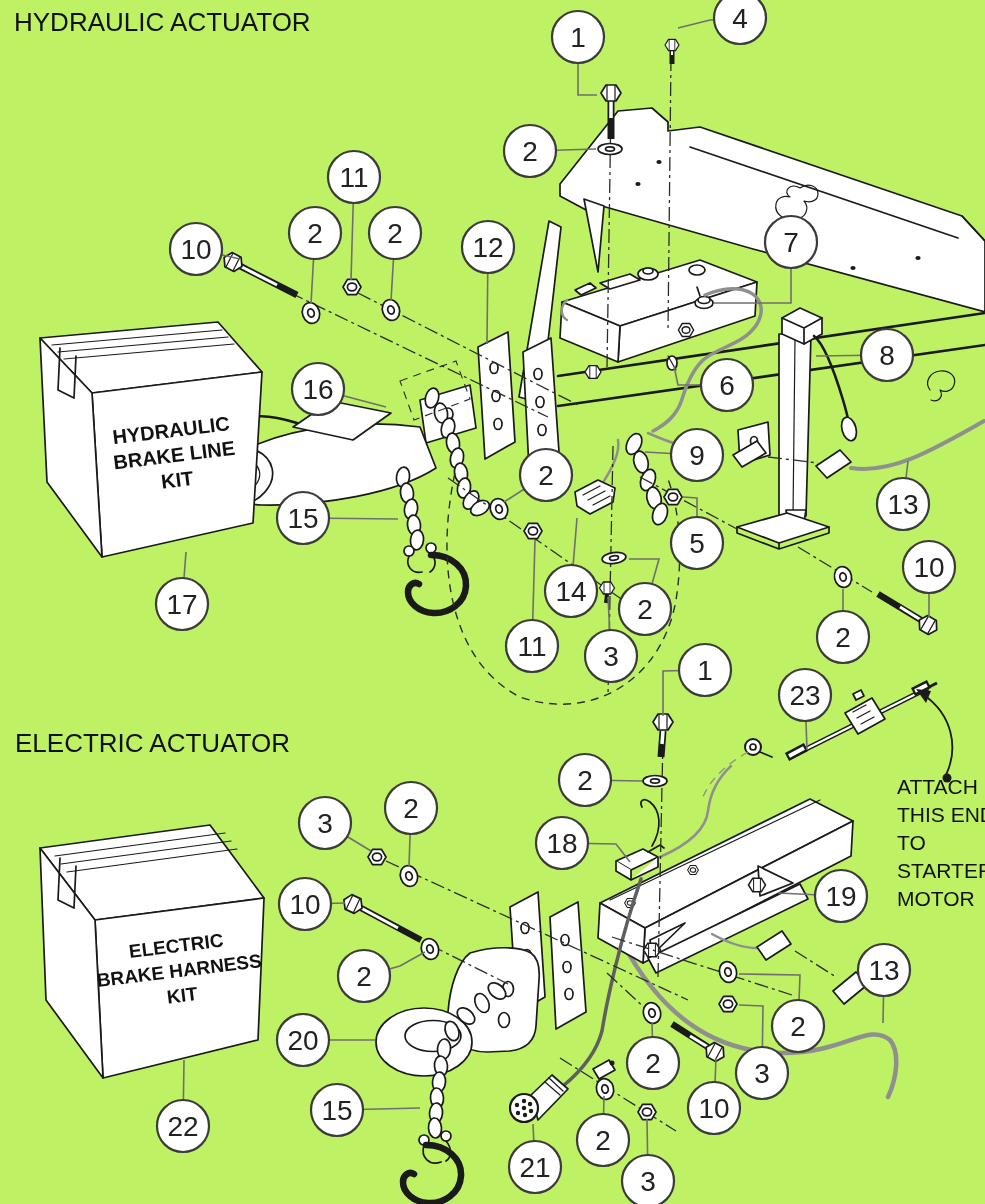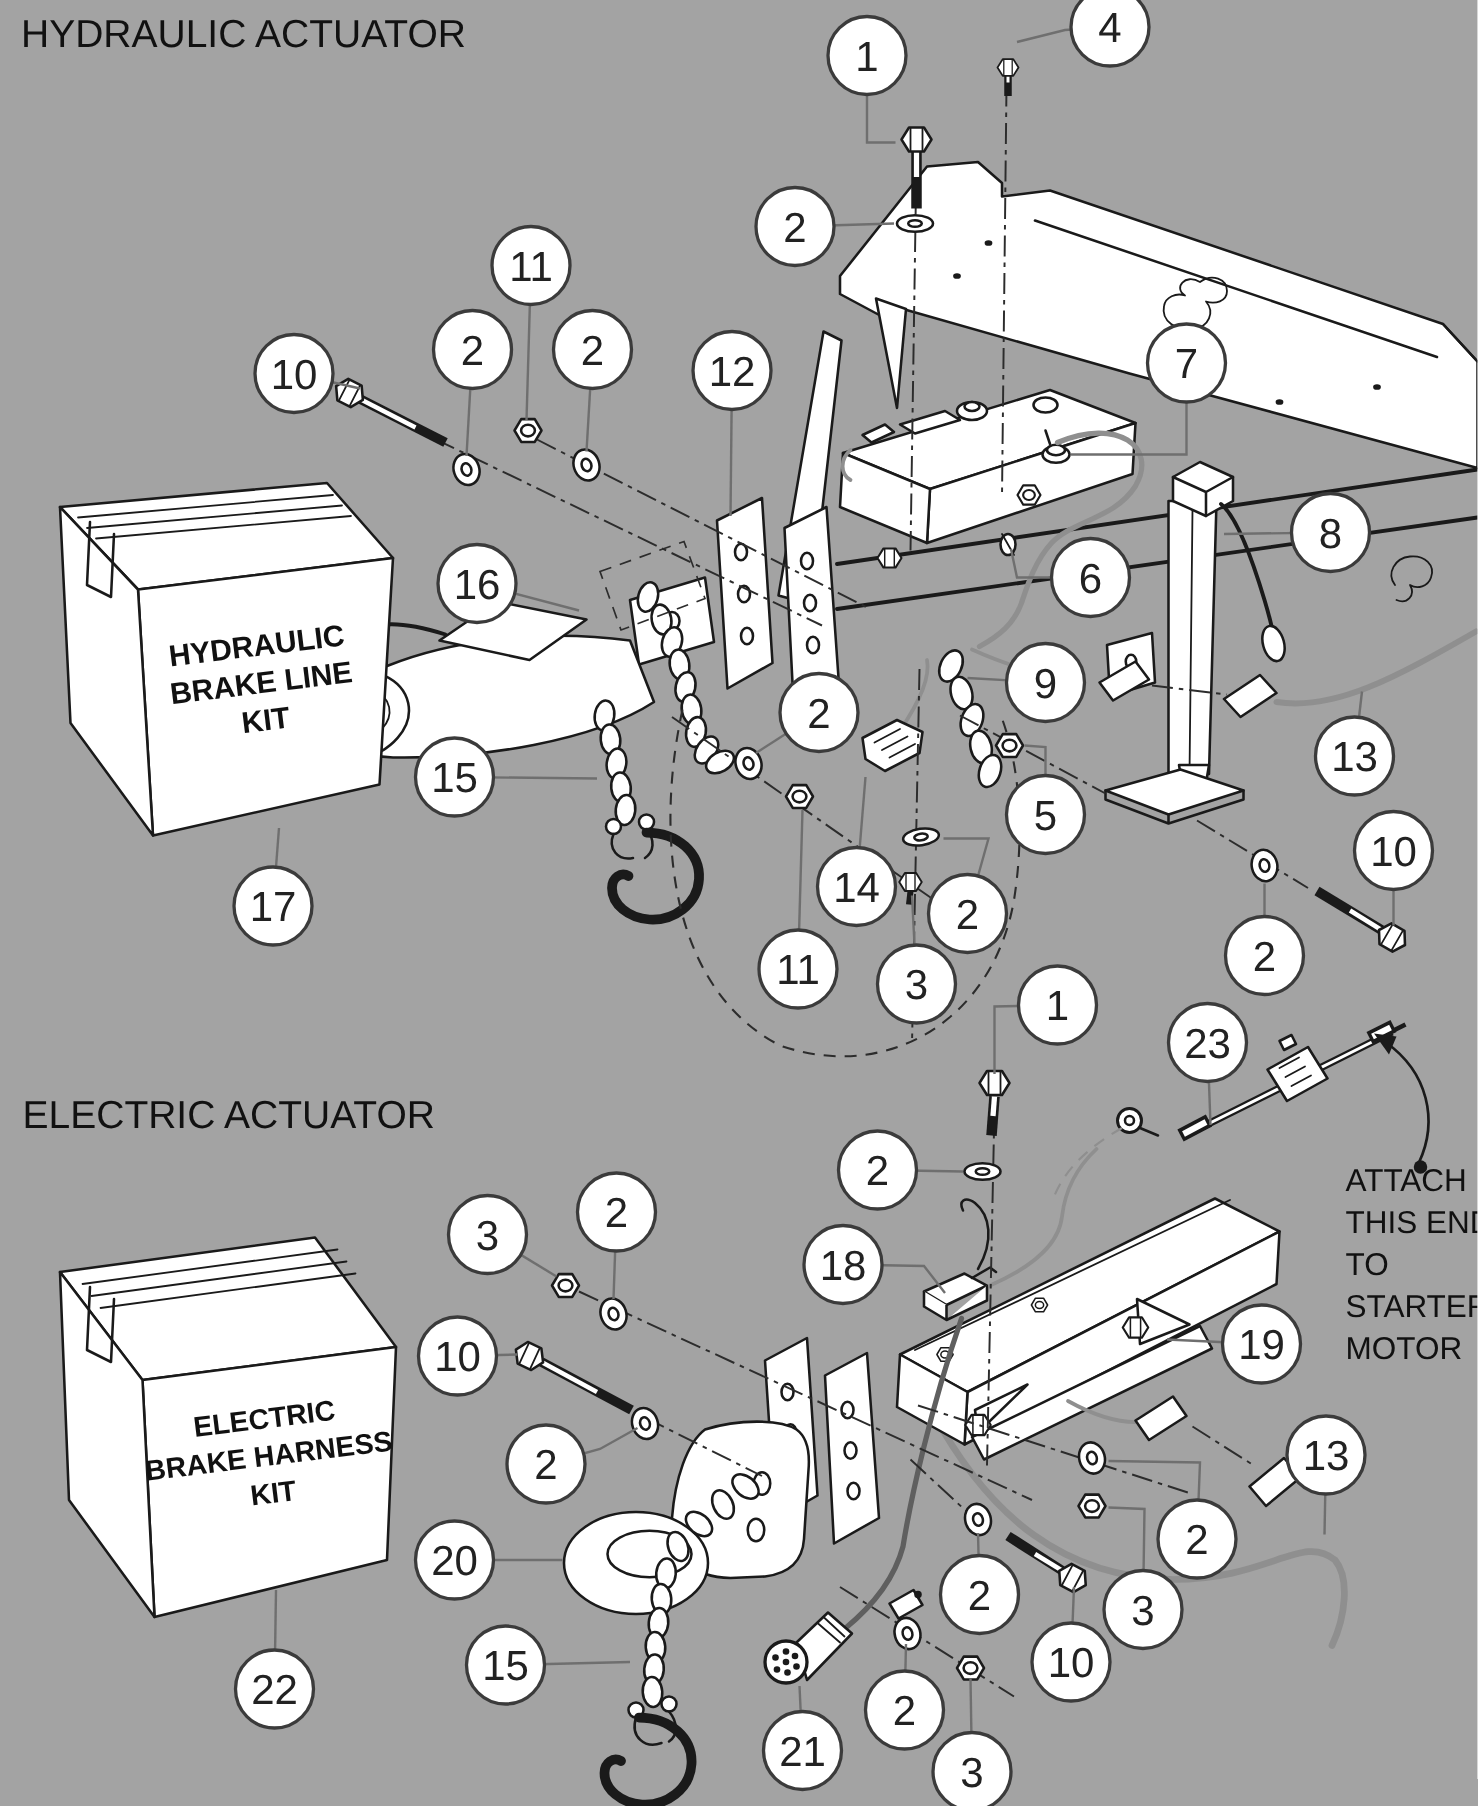--- a/index.html
+++ b/index.html
@@ -1,16 +1,16 @@
 <!DOCTYPE html>
 <html><head>
 <meta charset="utf-8">
 <style>
   html,body{margin:0;padding:0;background:#fff;}
-  .page{width:985px;height:1204px;position:relative;background:#a3a3a3;overflow:hidden;}
+  .page{width:985px;height:1204px;position:relative;background:#bef264;overflow:hidden;}
   svg{display:block;}
   .ln{fill:none;stroke:#1a1a1a;stroke-width:1.7;stroke-linejoin:round;stroke-linecap:round;}
   .thn{stroke-width:1.2;}
   .thk{stroke-width:2.6;}
   .fw{fill:#ffffff;stroke:#1a1a1a;stroke-width:1.7;stroke-linejoin:round;}
   .blk{fill:#1a1a1a;stroke:none;}
   .cable{fill:none;stroke:#8f8f8f;stroke-width:4;stroke-linecap:round;}
   .cableThin{fill:none;stroke:#8f8f8f;stroke-width:2.5;stroke-linecap:round;}
   .cableDark{fill:none;stroke:#5f5f5f;stroke-width:3.5;stroke-linecap:round;}
   .wcore{fill:none;stroke:#ffffff;stroke-linecap:butt;}

